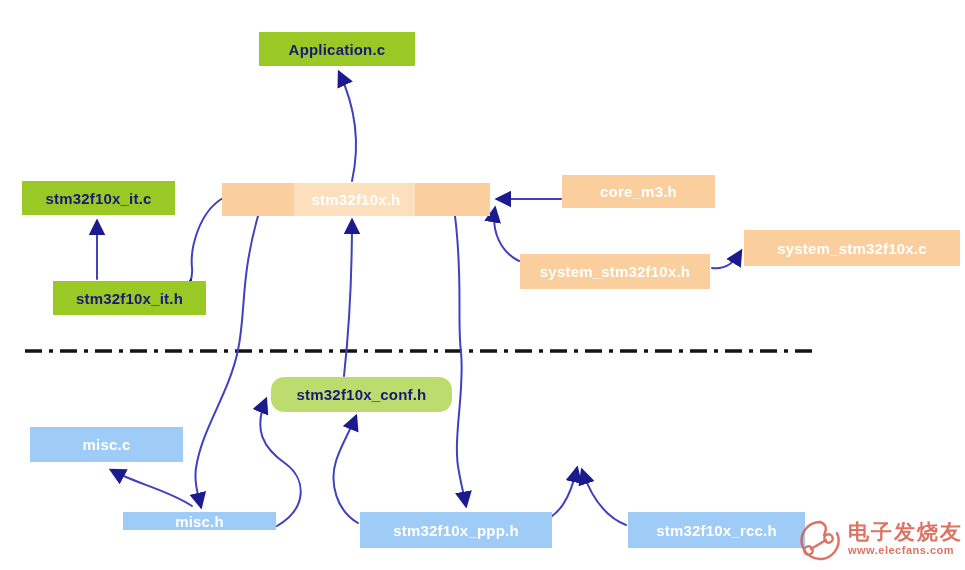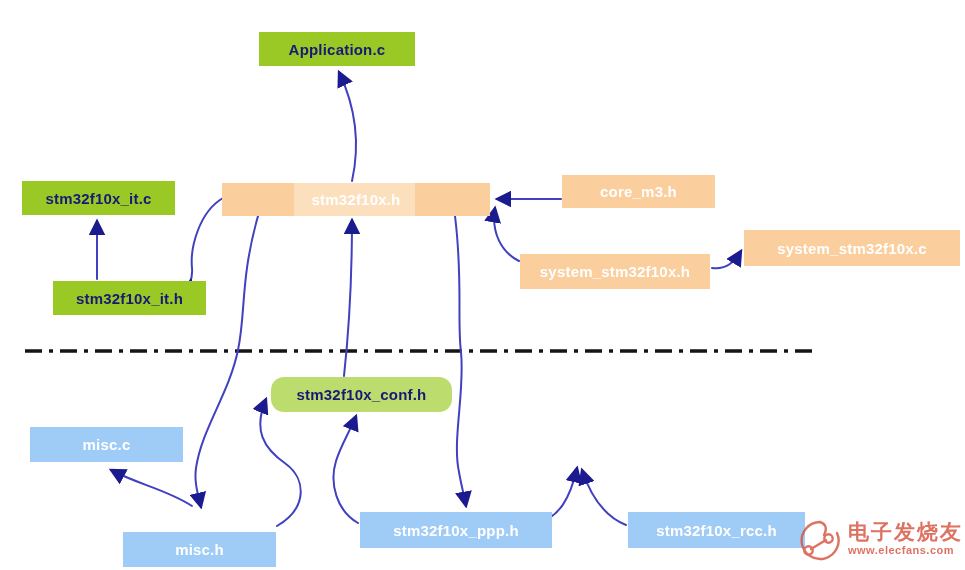--- a/index.html
+++ b/index.html
@@ -17,21 +17,21 @@
   #n-itc  {left:22px; top:181px;width:153px;height:34px;}
   #n-ith  {left:22px; top:281px;width:153px;height:34px;margin-left:31px;}
   #n-stm  {left:222px;top:183px;width:268px;height:33px;
            background:linear-gradient(90deg,var(--orange,#fbce9e) 0 27%,
                       var(--orange-light,#fcdfbd) 27% 72%,var(--orange,#fbce9e) 72%);}
   #n-core {left:562px;top:175px;width:153px;height:33px;}
   #n-sysh {left:520px;top:254px;width:190px;height:35px;}
   #n-sysc {left:744px;top:230px;width:216px;height:36px;}
   #n-conf {left:271px;top:377px;width:181px;height:35px;}
   #n-miscc{left:30px; top:427px;width:153px;height:35px;}
-  #n-misch{left:123px;top:532px;width:153px;height:35px;}
+  #n-misch{left:123px;top:512px;width:153px;height:18px;}
   #n-pppc {left:498px;top:427px;width:170px;height:35px;}
   #n-ppph {left:360px;top:512px;width:192px;height:36px;}
   #n-rcch {left:628px;top:512px;width:177px;height:36px;}
   #watermark{position:absolute;right:2px;bottom:6px;z-index:3;display:flex;align-items:center;
              color:var(--watermark,#d6503c);opacity:.8;}
   #wm-text{display:flex;flex-direction:column;align-items:flex-start;line-height:1;margin-left:4px;}
   #wm-brand{font-size:21px;font-weight:bold;letter-spacing:2px;font-family:"DejaVu Sans",sans-serif;}
   #wm-url{font-size:11px;font-weight:bold;margin-top:2px;letter-spacing:.5px;}
 </style>
 </head>

